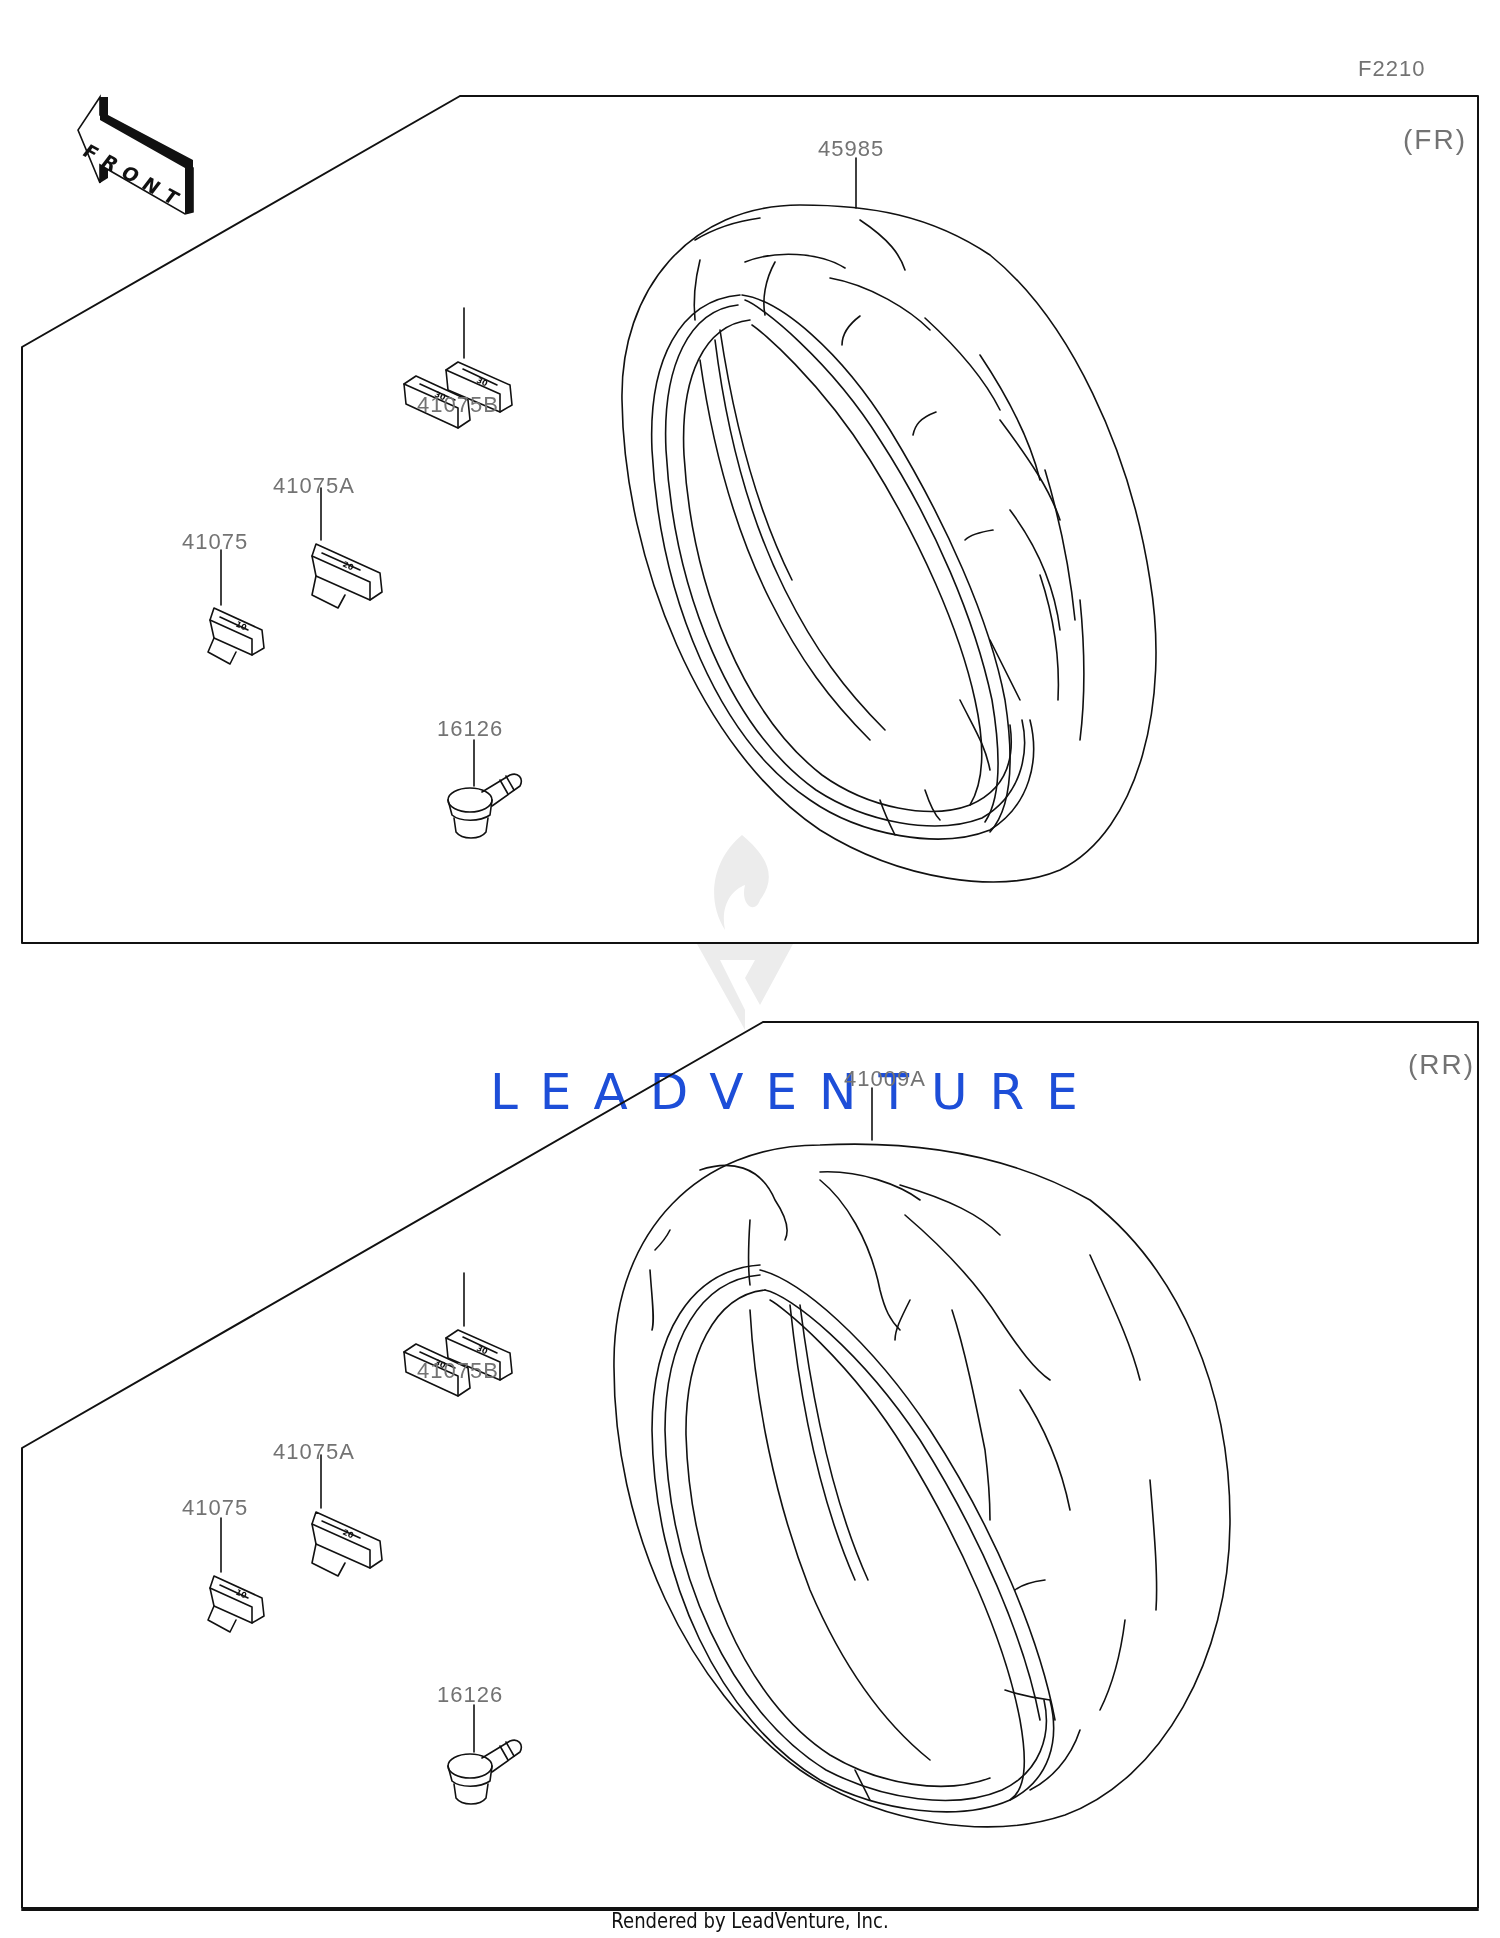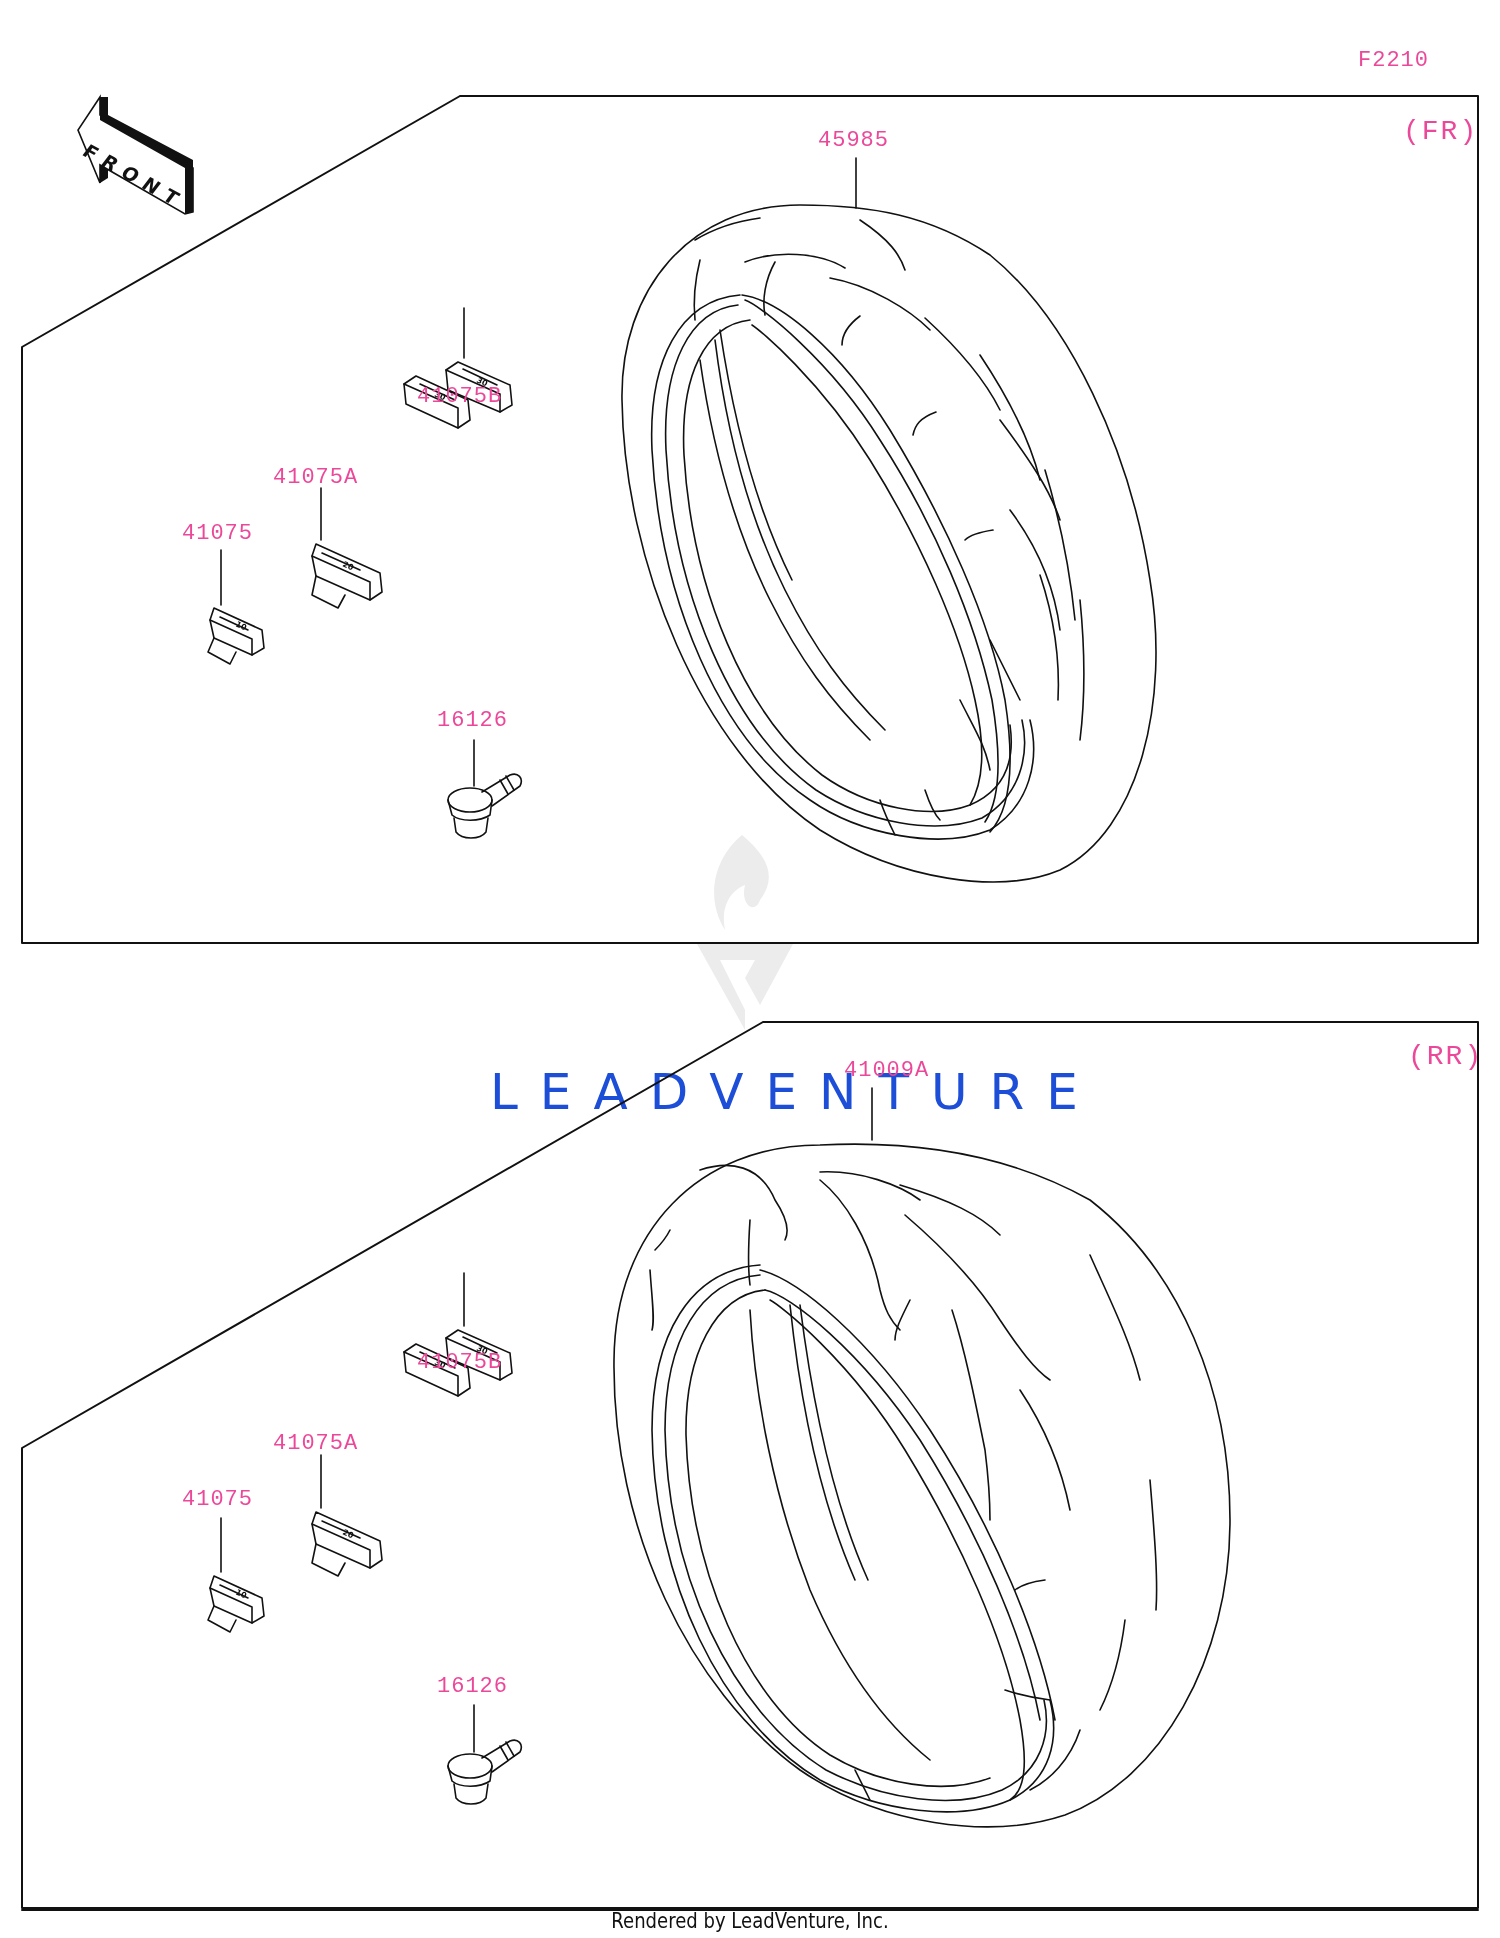--- a/index.html
+++ b/index.html
@@ -1,20 +1,20 @@
 <!DOCTYPE html>
 <html><head>
 <meta charset="utf-8">
 <style>
   html, body { margin:0; padding:0; background:#ffffff; }
   body { width:1500px; height:1938px; position:relative; overflow:hidden;
          font-family:"DejaVu Sans", sans-serif; color:#111; }
   .abs { position:absolute; }
-  .label { position:absolute; font-family:Liberation Mono, monospace; font-size:22px;
-           color:#ec4899; letter-spacing:1px; white-space:nowrap; line-height:1; }
+  .label { position:absolute; font-family:Liberation Sans, sans-serif; font-size:22px;
+           color:#737373; letter-spacing:1px; white-space:nowrap; line-height:1;margin-top:8px; }
   .diagram-code { font-size:22px; }
   .section-tag { font-size:28px; letter-spacing:2px; }
   .footer { position:absolute; left:0; width:1500px; top:1908px; text-align:center;
             font-family:"DejaVu Sans", sans-serif; font-size:22px; color:#111;
             transform:scaleX(0.82); transform-origin:center; letter-spacing:0; }
   .watermark-text { position:absolute; left:490px; top:1063px; font-family:"DejaVu Sans", sans-serif;
             font-weight:normal; font-size:50px; letter-spacing:22px; color:#1d4ed8; white-space:nowrap; }
   svg { position:absolute; left:0; top:0; }
 </style>
 </head>

